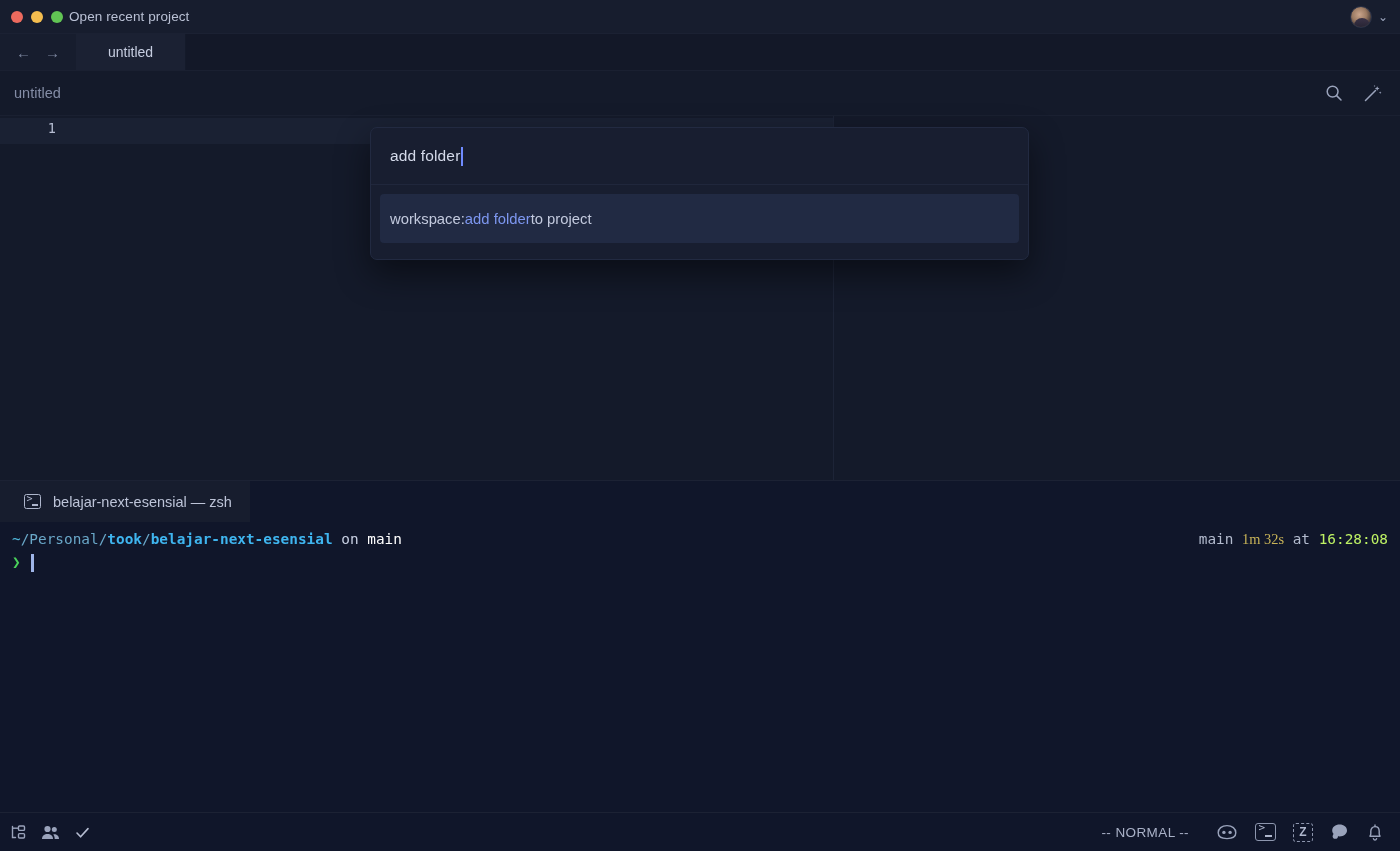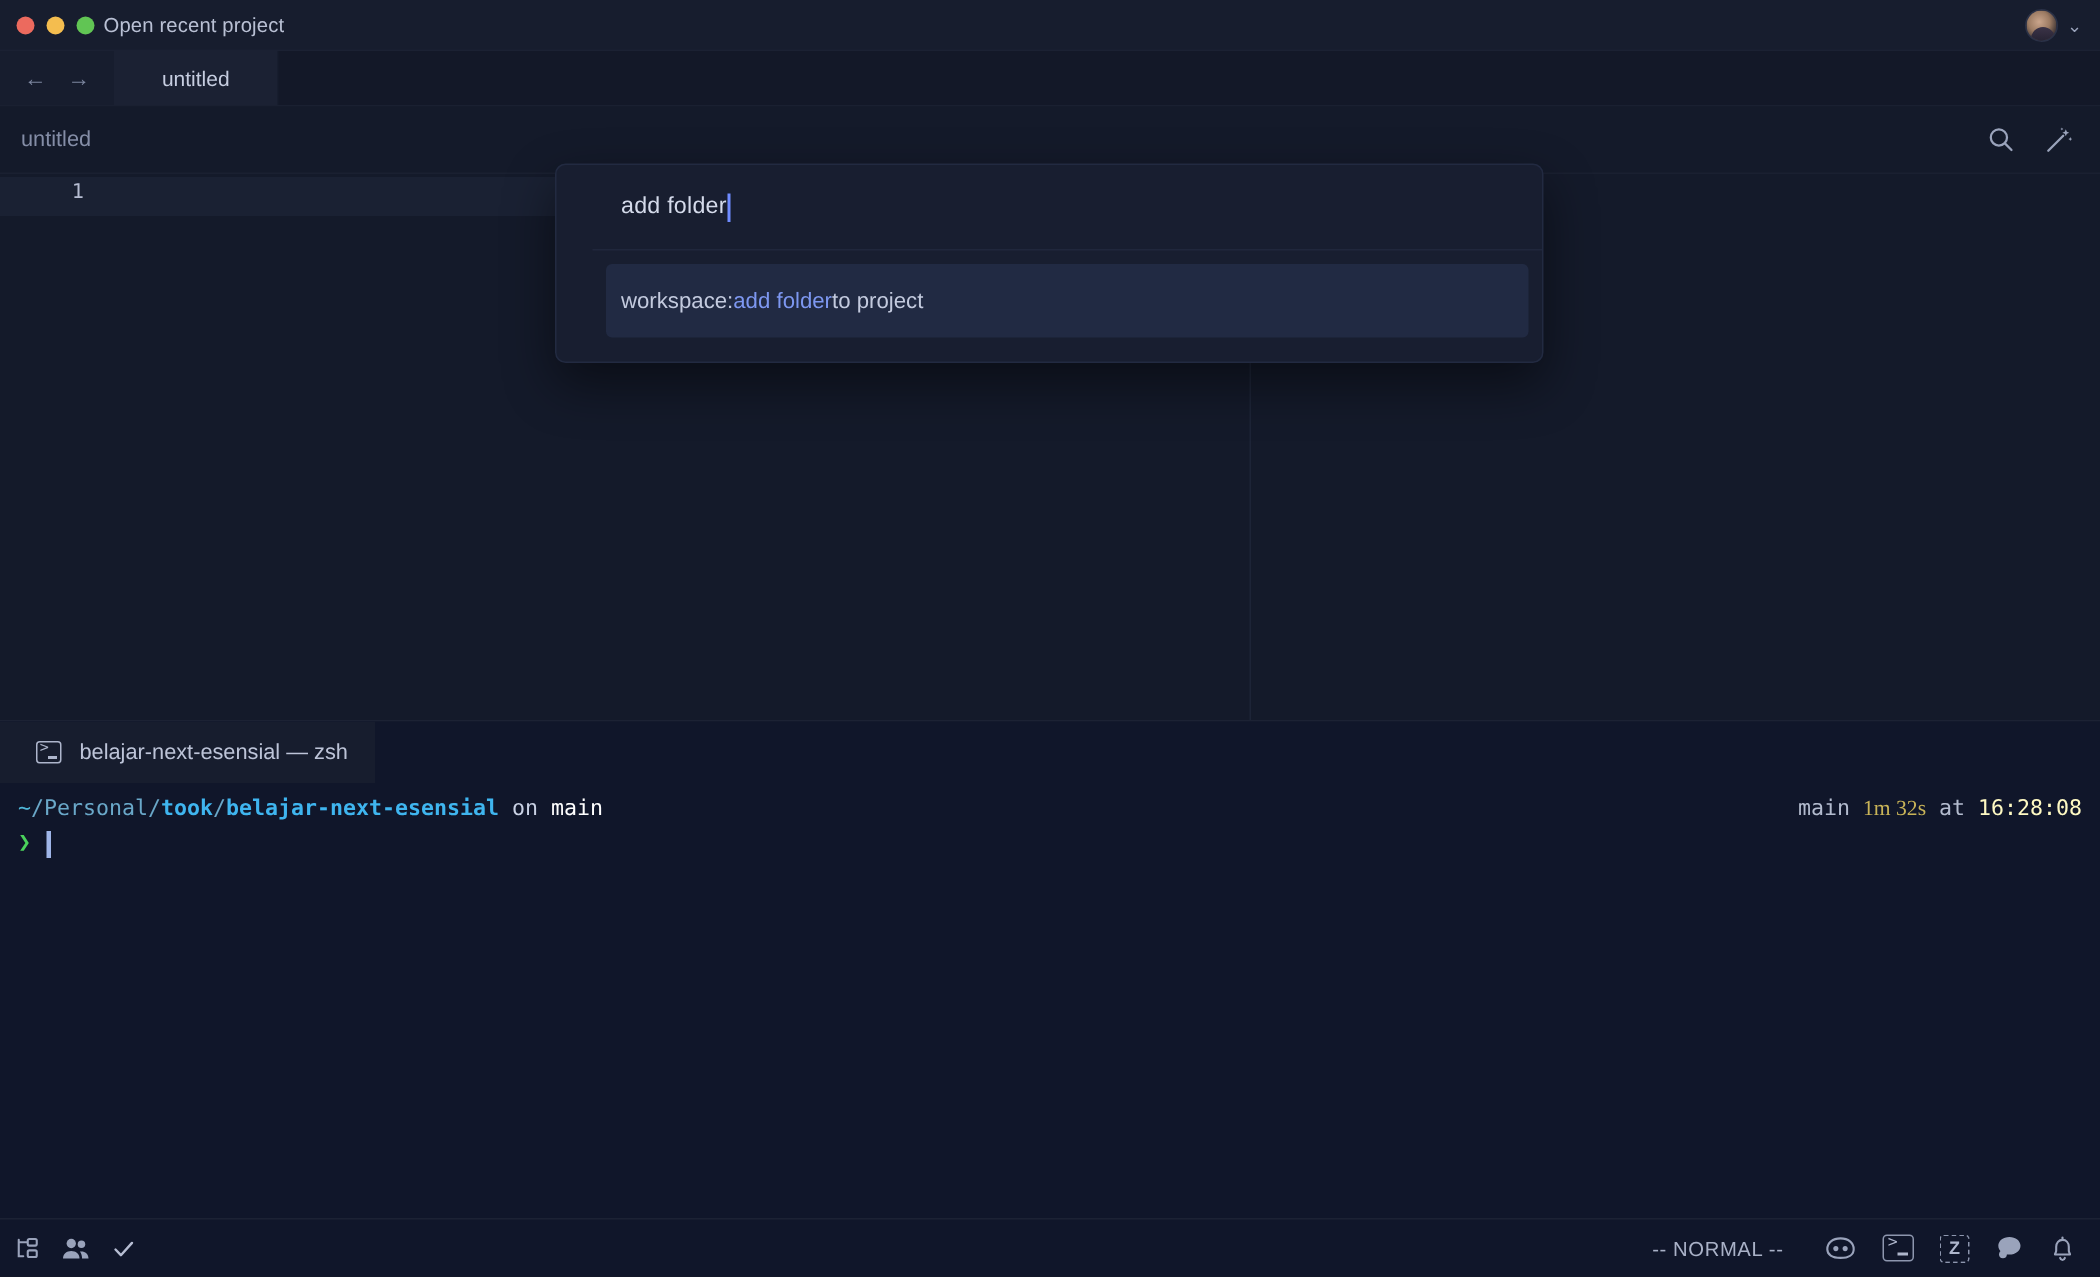--- a/index.html
+++ b/index.html
@@ -78,28 +78,27 @@
     position: absolute; left: 40px; top: 4px; width: 16px; text-align: right;
     font-family: "DejaVu Sans Mono", monospace; font-size: 13.5px; color: #b6bdd2;
   }
   .wrap-guide {
     position: absolute; left: 833px; top: 0; width: 1px; height: 364px;
     background: #1d2437;
   }
 
   
   .palette {
-    position: absolute; left: 370px; top: 109px; width: 659px;
+    position: absolute; left: 370px; top: 127px; width: 659px;
     background: #181e30;
     border: 1px solid #222a41;
     border-radius: 7px;
     box-shadow: 0 14px 34px rgba(0,0,0,0.48);
     overflow: hidden;
     z-index: 40;
-    padding-left: 24px;
   }
   .palette-input-row {
     height: 57px; display: flex; align-items: center; padding: 0 19px;
     border-bottom: 1px solid #20273c;
   }
   .palette-text { font-size: 15.5px; color: #d4daea; letter-spacing: 0.15px; }
   .caret {
     display: inline-block; width: 1.5px; height: 19px; background: #6f8bff;
     margin-left: 1px; vertical-align: -4px;
   }
@@ -137,21 +136,21 @@
     padding: 6px 0 0 0; position: relative;
   }
   .term-line { display: flex; padding: 0 12px; white-space: pre; }
   .c-tilde { color: #4fb6d8; }
   .c-sep   { color: #6aa8c9; }
   .c-bold  { color: #3fb5ef; font-weight: bold; }
   .c-on    { color: #c9d1e4; }
   .c-main  { color: #ffffff; }
   .c-dim   { color: #b3bbce; }
   .c-time  { color: #c9b458; font-family: Liberation Serif, serif; }
-  .c-clock { color: #fef9c3; }
+  .c-clock { color: #bef264; }
   .term-right { margin-left: auto; }
   .prompt-line { display: flex; align-items: center; padding: 0 12px; }
   .c-prompt { color: #4ad15b; font-weight: bold; }
   .term-cursor {
     display: inline-block; width: 3px; height: 18px; background: #9fb5e8; margin-left: 10px;
   }
 
   
   .statusbar {
     position: absolute; left: 0; top: 812px; width: 1400px; height: 39px;

